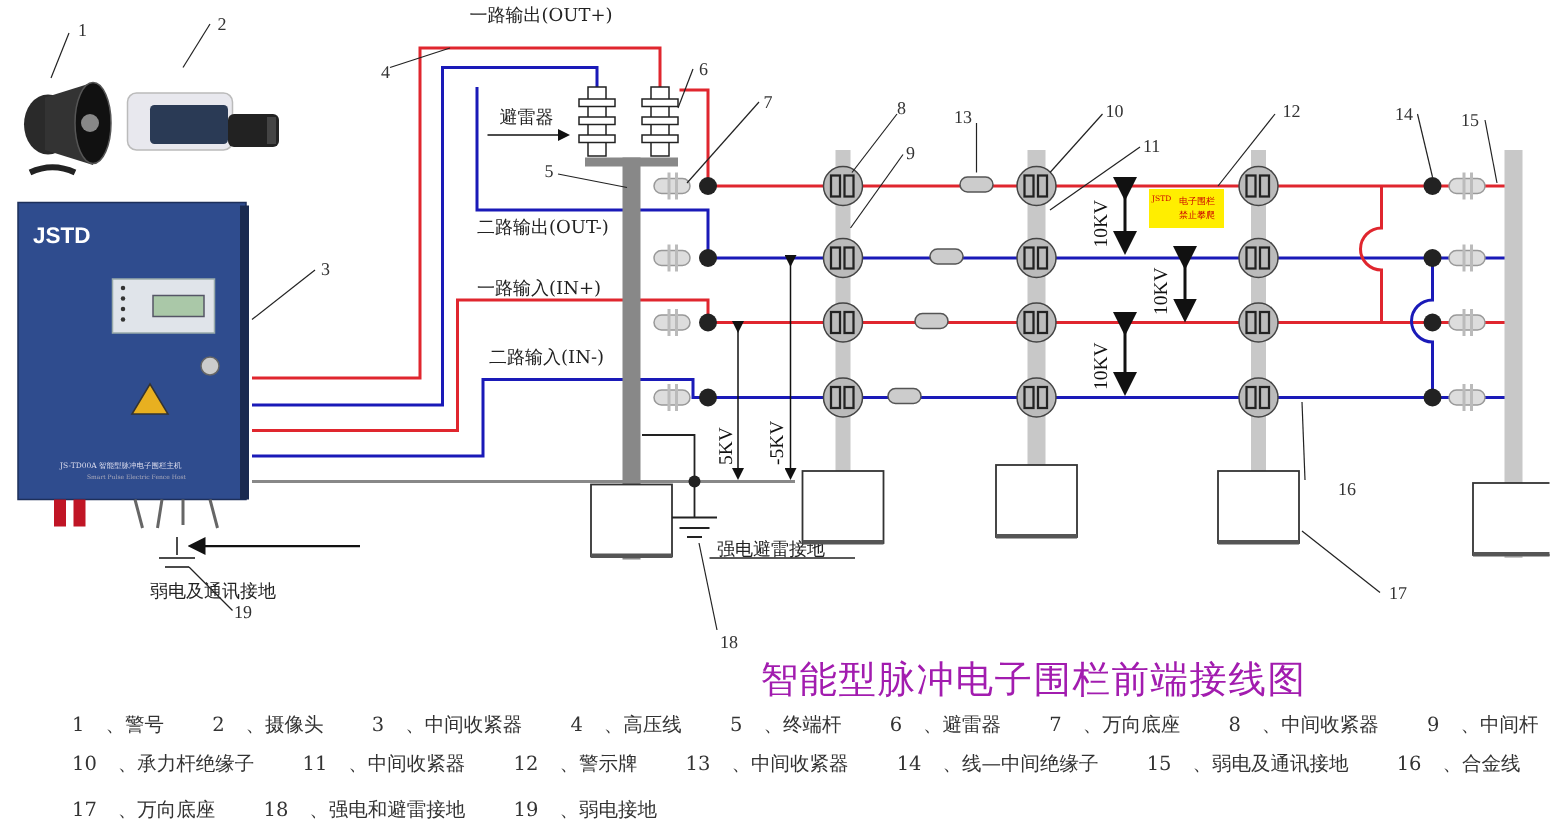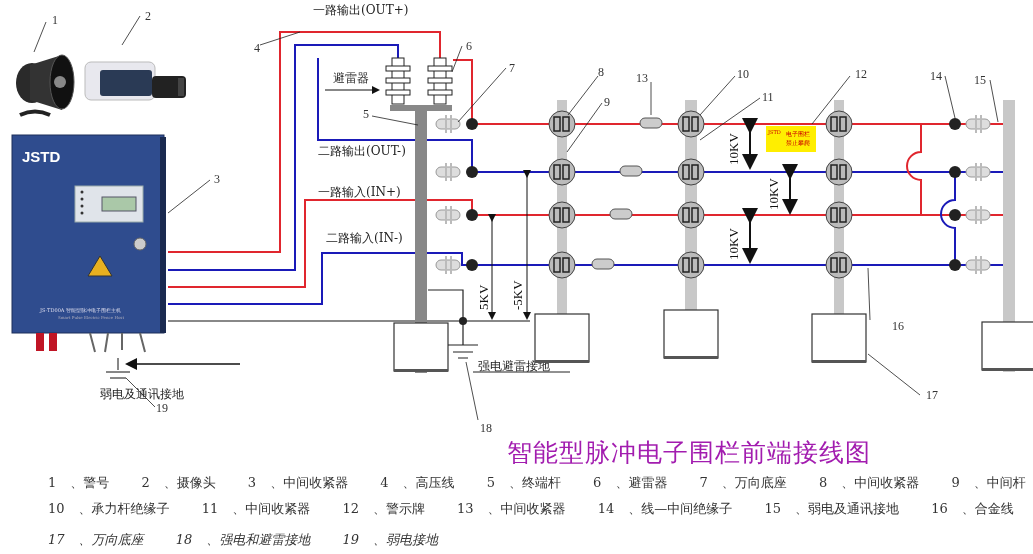--- a/index.html
+++ b/index.html
@@ -7,21 +7,21 @@
          font-family:"DejaVu Serif", "Liberation Serif", serif; color:#222; }
   #canvas { position:absolute; left:0; top:0; width:1033px; height:554px; }
   .lbl { font-family:"DejaVu Serif","Liberation Serif",serif; font-size:12px; fill:#222; }
   .num { font-family:"Liberation Serif","DejaVu Serif",serif; font-size:12px; fill:#333; }
   .kv  { font-family:"Liberation Serif","DejaVu Serif",serif; font-size:13px; fill:#111; }
   .title { position:absolute; left:507px; top:436px; font-size:25px; color:#a21caf;
            font-family:Liberation Serif, serif; letter-spacing:1px; }
   .legend { position:absolute; left:48px; font-size:13px; color:#333;
             font-family:"DejaVu Serif","Liberation Serif",serif; white-space:nowrap; }
   .legend span { margin-right:14px; }
-  .leg1 { top:474px; } .leg2 { top:500px; } .leg3 { top:531px;font-style:italic; }
+  .leg1 { top:474px; } .leg2 { top:500px; } .leg3 { top:531px; }
 </style>
 </head>
 <body>
 
 <svg id="canvas" viewBox="0 0 1033 554">
   <defs>
     <marker id="ah" markerWidth="8" markerHeight="8" refX="6" refY="4" orient="auto">
       <path d="M0,0 L8,4 L0,8 z" fill="#111"></path>
     </marker>
     <g id="term-ins">

